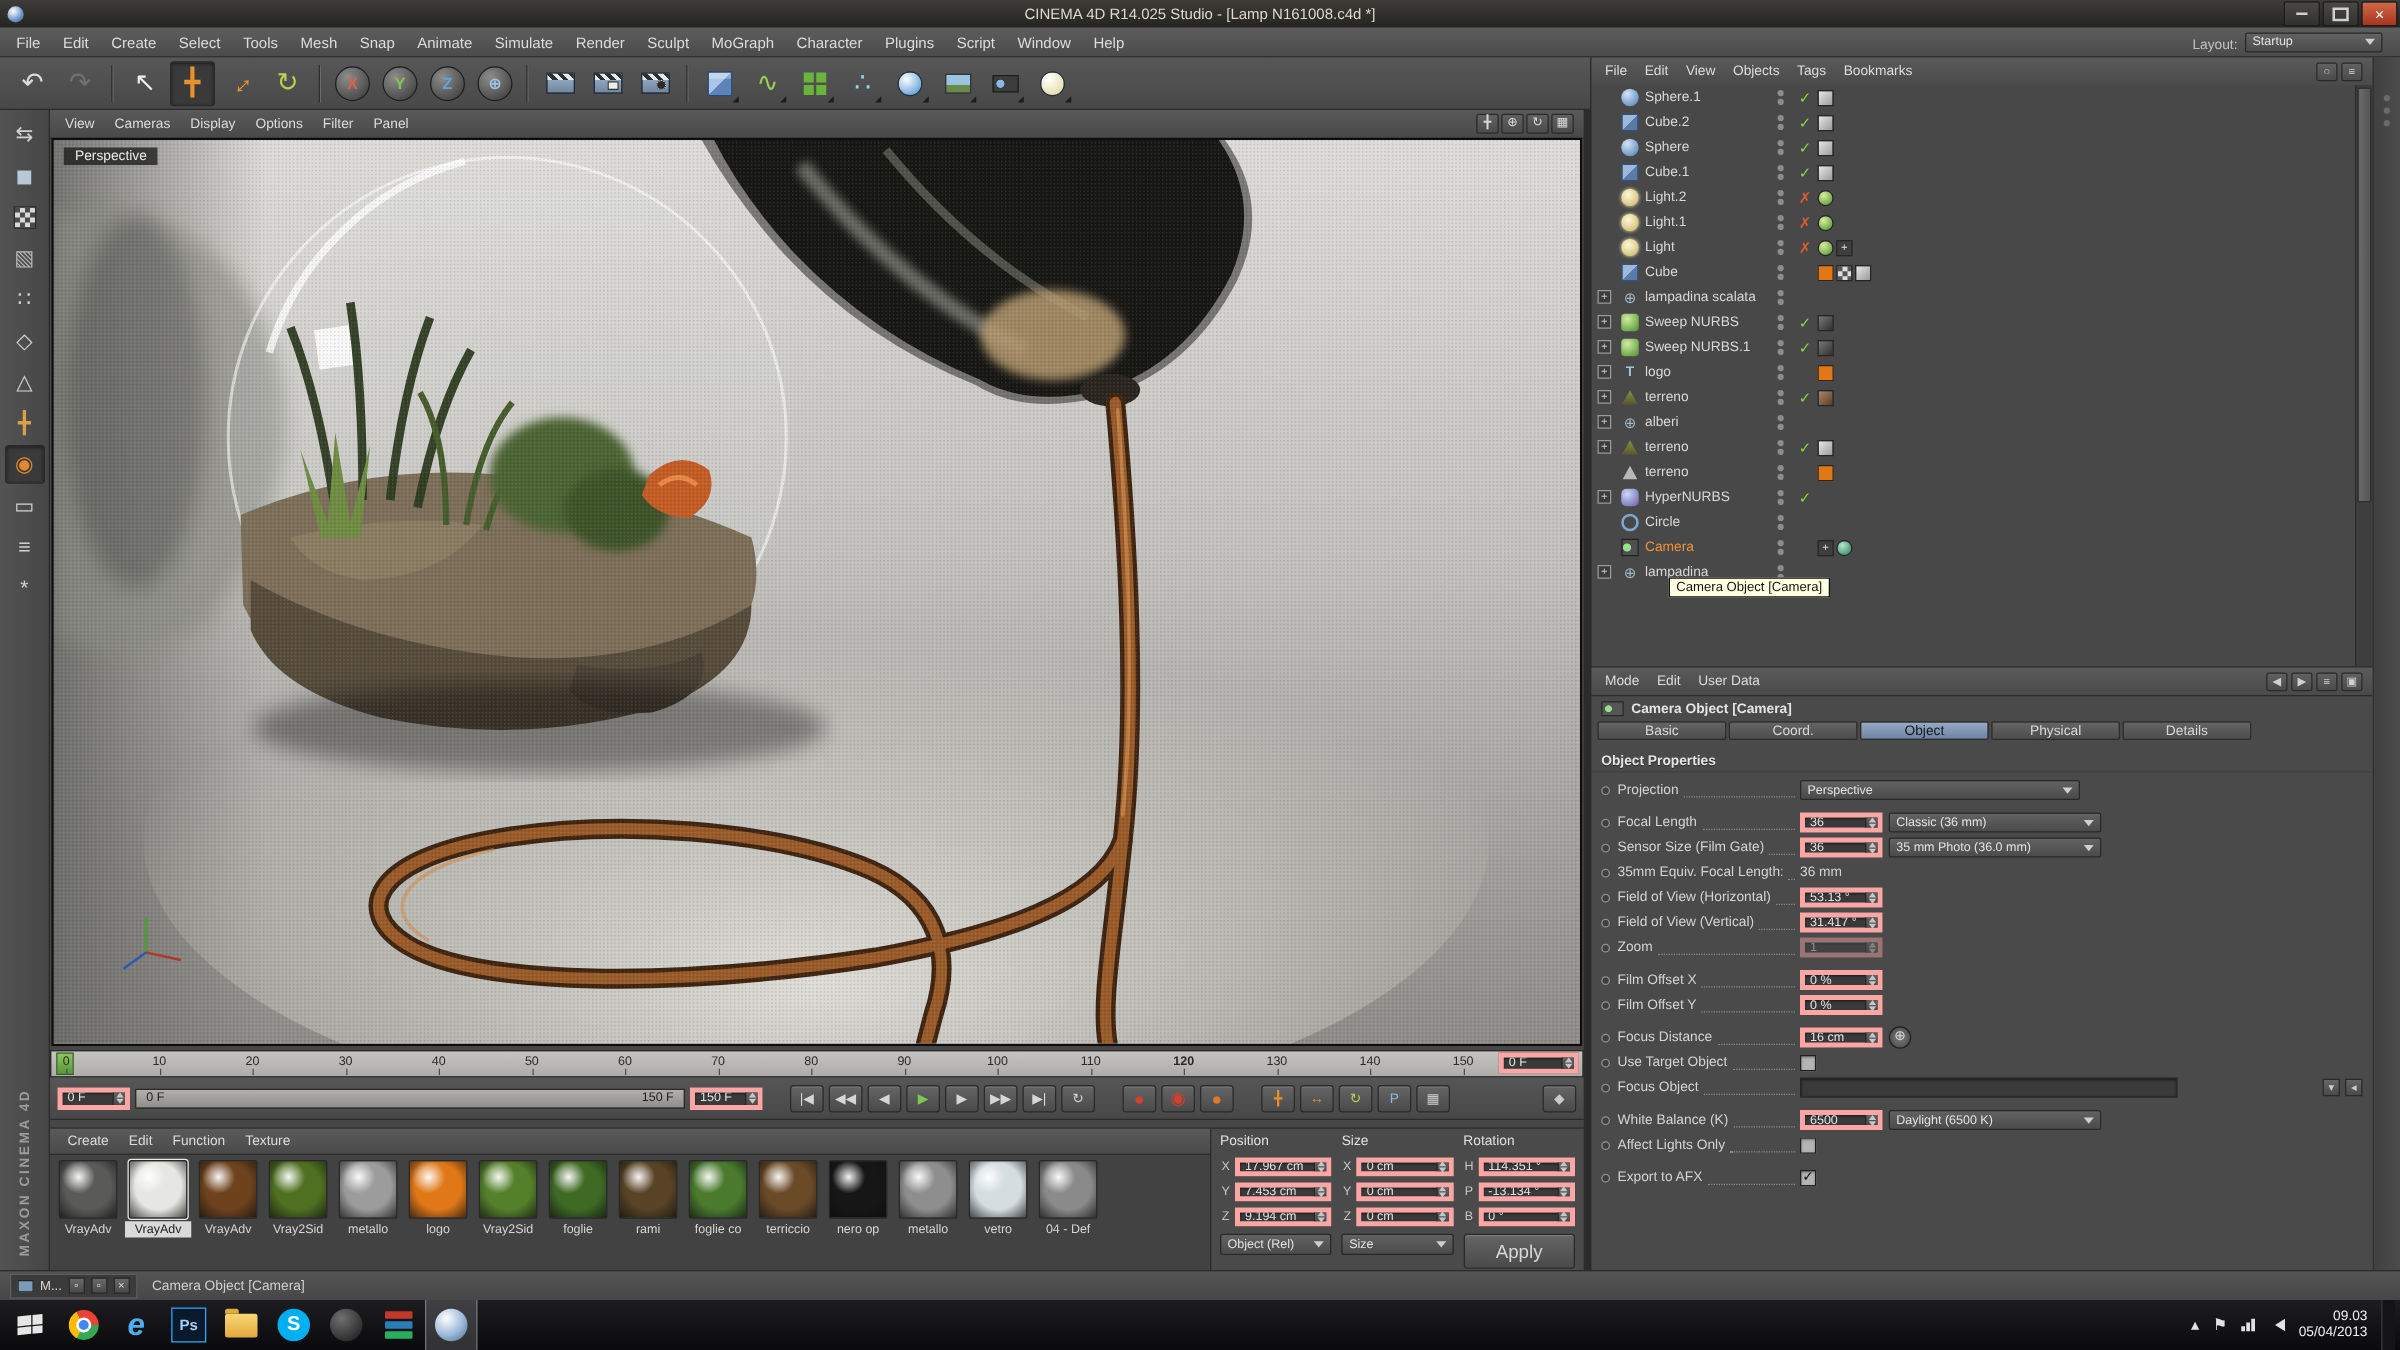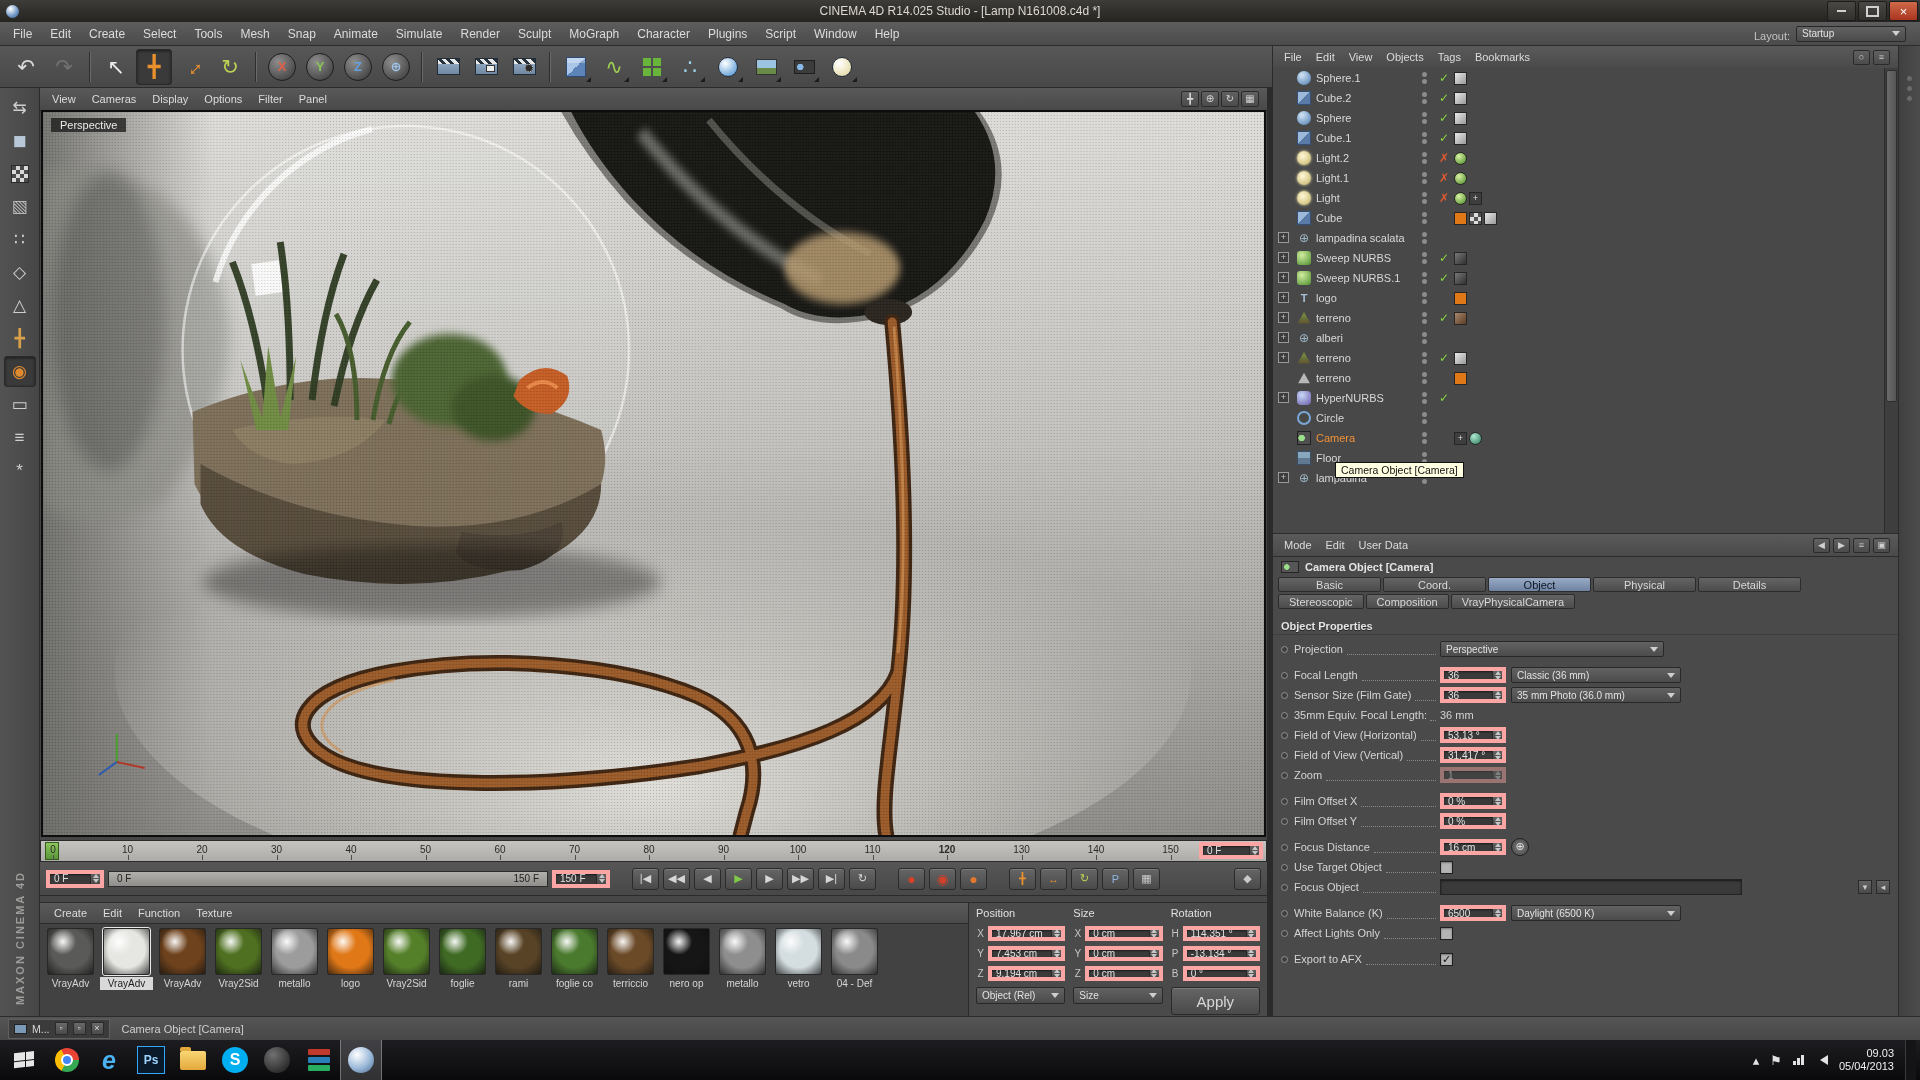--- a/index.html
+++ b/index.html
@@ -1070,32 +1070,20 @@
               <i></i>
             </span>
             <span class="ostate"></span>
             <span class="otags">
               <span class="tag target">+</span>
               <span class="tag camgreen"></span>
             </span>
           </span>
         </div>
         <div class="orow">
-          <span class="oi oi-floor"></span>
-          <span class="onm">Floor</span>
-          <span class="ocols">
-            <span class="odots">
-              <i></i>
-              <i></i>
-            </span>
-            <span class="ostate"></span>
-            <span class="otags"></span>
-          </span>
-        </div>
-        <div class="orow">
           <span class="oexp">+</span>
           <span class="oi oi-null">⊕</span>
           <span class="onm">lampadina</span>
           <span class="ocols">
             <span class="odots">
               <i></i>
               <i></i>
             </span>
             <span class="ostate"></span>
             <span class="otags"></span>
@@ -1125,25 +1113,20 @@
       <span class="am-camico"></span>
       <span>Camera Object [Camera]</span>
     </div>
     <div class="am-tabs row1" id="am-tabs1">
         <button class="atab">Basic</button>
         <button class="atab">Coord.</button>
         <button class="atab active">Object</button>
         <button class="atab">Physical</button>
         <button class="atab">Details</button>
       </div>
-    <div class="am-tabs" id="am-tabs2">
-        <button class="atab">Stereoscopic</button>
-        <button class="atab">Composition</button>
-        <button class="atab">VrayPhysicalCamera</button>
-      </div>
     <div class="sect">Object Properties</div>
     <div class="am-rows" id="am-rows">
         <div class="arow">
           <span class="adot"></span>
           <span class="albl-wrap">
             <span class="albl">Projection</span>
             <span class="leader"></span>
           </span>
           <span class="drop" style="width: 224px;">
             <span class="dropval">Perspective</span>

